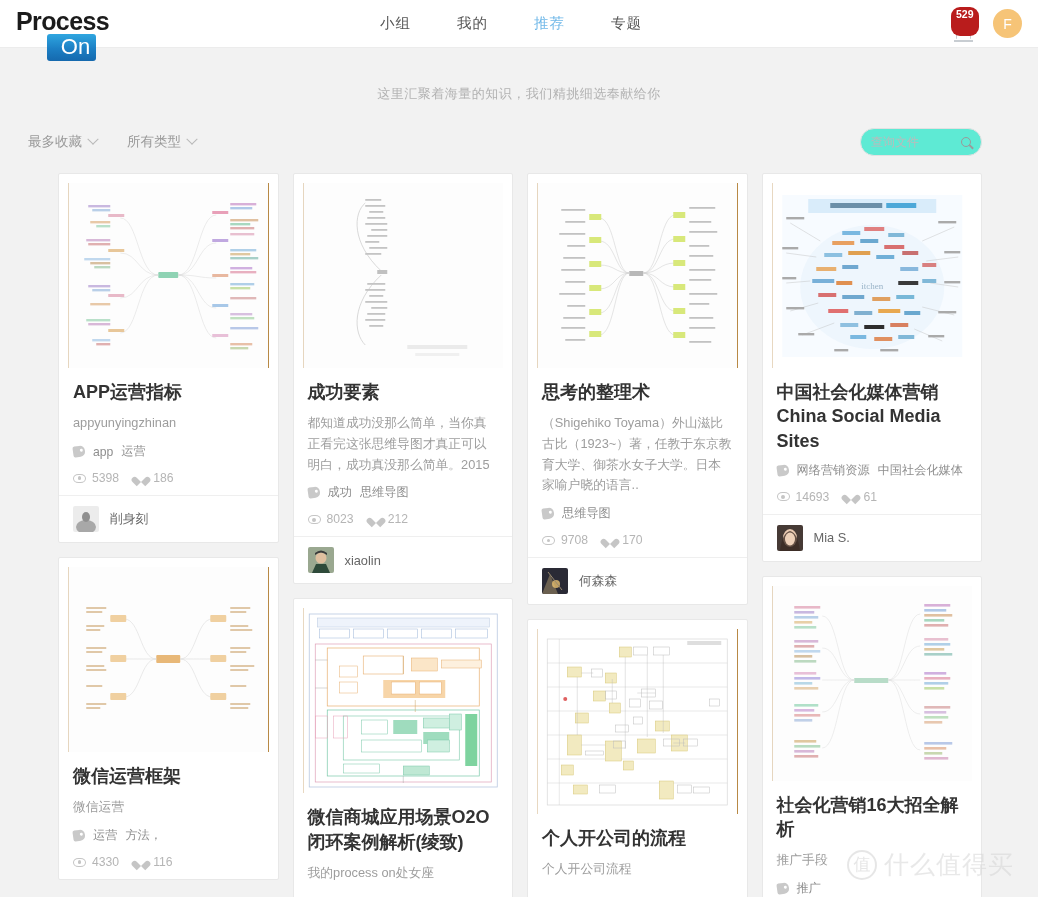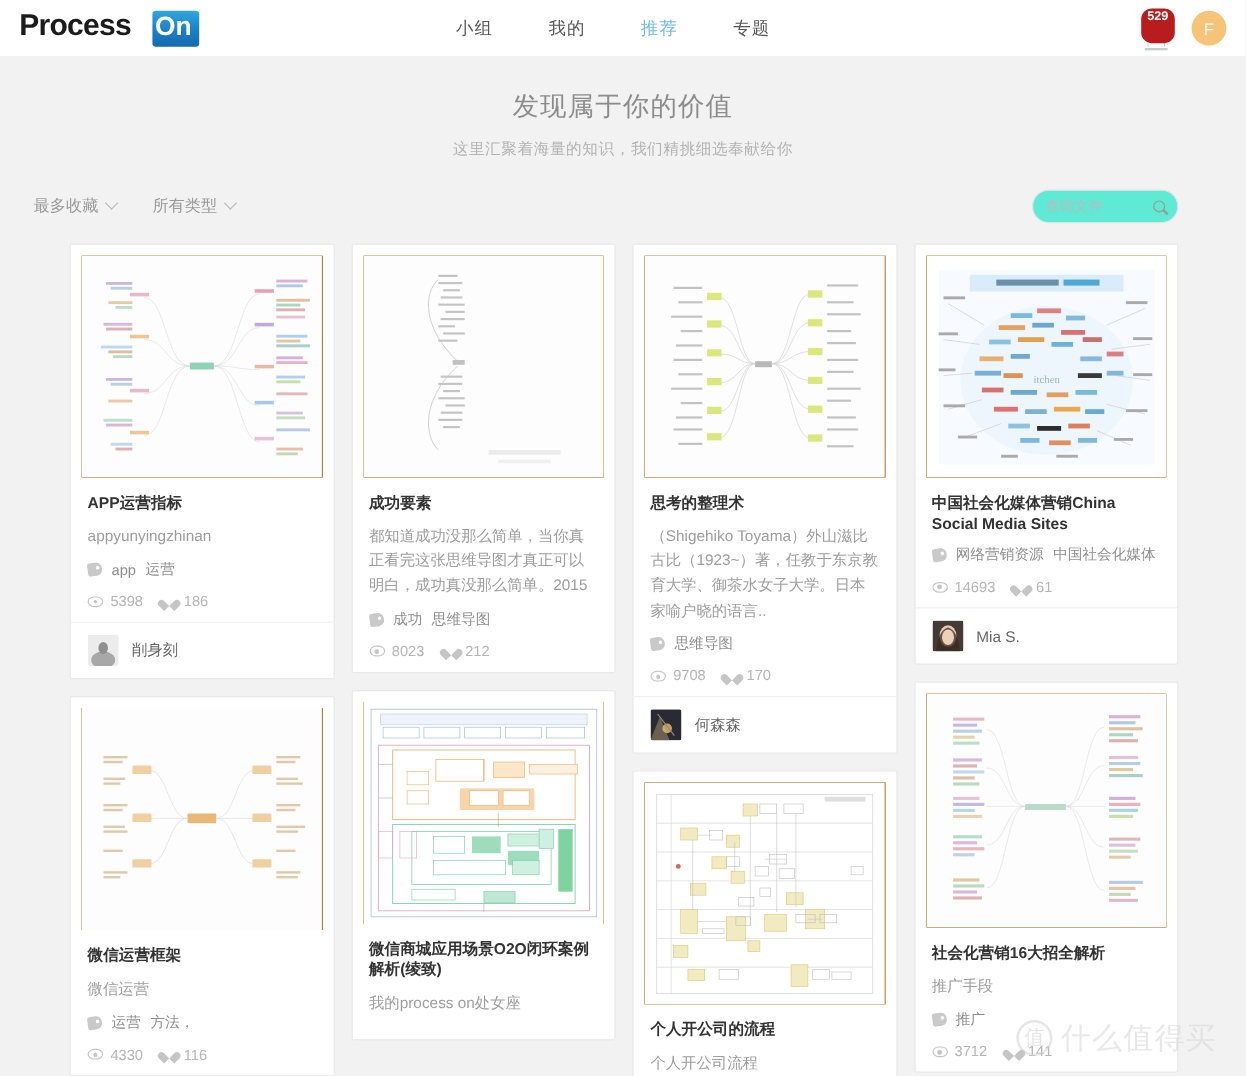--- a/index.html
+++ b/index.html
@@ -13,40 +13,41 @@
   
   .topbar {
     position: relative;
     height: 48px;
     background: #ffffff;
     border-bottom: 1px solid #ececec;
     display: flex;
     align-items: center;
   }
   .logo {
-    display: flex; 
+    display: flex; align-items: center;
     margin-left: 16px;
     height: 30px;
     cursor: pointer;
+    flex-direction: column;
   }
   .logo-text {
     font-size: 25px;
     font-weight: bold;
     color: #1b1b1b;
     letter-spacing: -0.6px;
     line-height: 1;
     font-family: "Liberation Sans", sans-serif;
   }
   .logo-badge {
     margin-left: 18px;
     background: linear-gradient(180deg,#2fa6e0 0%, #1c7fc4 55%, #1569ae 100%);
     color: #fff;
     font-size: 22px;
-    font-weight: bold;
-    padding: 1px 6px 3px 2px;
+    font-weight: normal;
+    padding: 1px 6px 3px 14px;
     border-radius: 3px;
     line-height: 1.08;
   }
 
   .nav {
     position: absolute;
     left: 0; right: 16px;
     display: flex;
     justify-content: center;
     gap: 46px;
@@ -179,21 +180,21 @@
     margin: 9px 9px 0 9px;
     background: #a16207;
     overflow: hidden;
     position: relative;
   }
   .thumb.tall { height: 195px; }
   .thumb svg { width: 100%; height: 100%; display: block; }
 
   .cbody { padding: 12px 14px 10px 14px; }
   .ctitle {
-    font-size: 13px; font-weight: bold; color: #333;
+    font-size: 18px; font-weight: bold; color: #333;
     line-height: 1.35; margin-bottom: 9px;
   }
   .cdesc {
     font-size: 12.8px; color: #9d9d9d; line-height: 1.62;
     margin-bottom: 9px;
   }
   .ctags { display: flex; align-items: center; gap: 8px; flex-wrap: wrap; margin-bottom: 11px; }
   .tagicon {
     width: 12px; height: 11px;
     background: #c9c9c9;
@@ -278,21 +279,20 @@
     <div class="header-right">
       <div class="bell-wrap">
         <span class="badge">529</span>
         <span class="bell"></span>
       </div>
       <div class="avatar-circle">F</div>
     </div>
   </div>
 
   <div class="hero">
-    <div class="hero-title">发现属于你的价值</div>
     <div class="hero-sub">这里汇聚着海量的知识，我们精挑细选奉献给你</div>
   </div>
 
   <div class="filterbar">
     <div class="filter">
       <span>最多收藏</span>
       <span class="chev"></span>
     </div>
     <div class="filter">
       <span>所有类型</span>
@@ -514,20 +514,31 @@
           <span class="stat">
             <span class="eye"></span>
             <span>8023</span>
           </span>
           <span class="stat">
             <span class="heart"></span>
             <span>212</span>
           </span>
         </div>
       </div>
+      <div class="cfoot">
+        <span class="uava">
+          <svg viewBox="0 0 26 26">
+              <rect width="26" height="26" fill="#9aa890"></rect>
+              <circle cx="13" cy="11" r="5.5" fill="#e0c0a0"></circle>
+              <path d="M7 8 Q13 3 19 8 L19 6 Q13 1 7 6 Z" fill="#3b3b3b"></path>
+              <path d="M4 26 L8 17 L18 17 L22 26 Z" fill="#2e4a3a"></path>
+            </svg>
+        </span>
+        <span class="uname">xiaolin</span>
+      </div>
     </div>
 
     
     <div class="card">
       <div class="thumb">
         <svg viewBox="0 0 200 185" preserveAspectRatio="xMidYMid meet">
           <rect width="200" height="185" fill="#ffffff"></rect>
           <rect x="6" y="6" width="188" height="173" fill="none" stroke="#b8c8e0" stroke-width="0.8"></rect>
           <rect x="14" y="10" width="172" height="9" fill="#eef3fb" stroke="#b8c8e0" stroke-width="0.5"></rect>
           <g fill="none" stroke="#9ab4d8" stroke-width="0.5">

